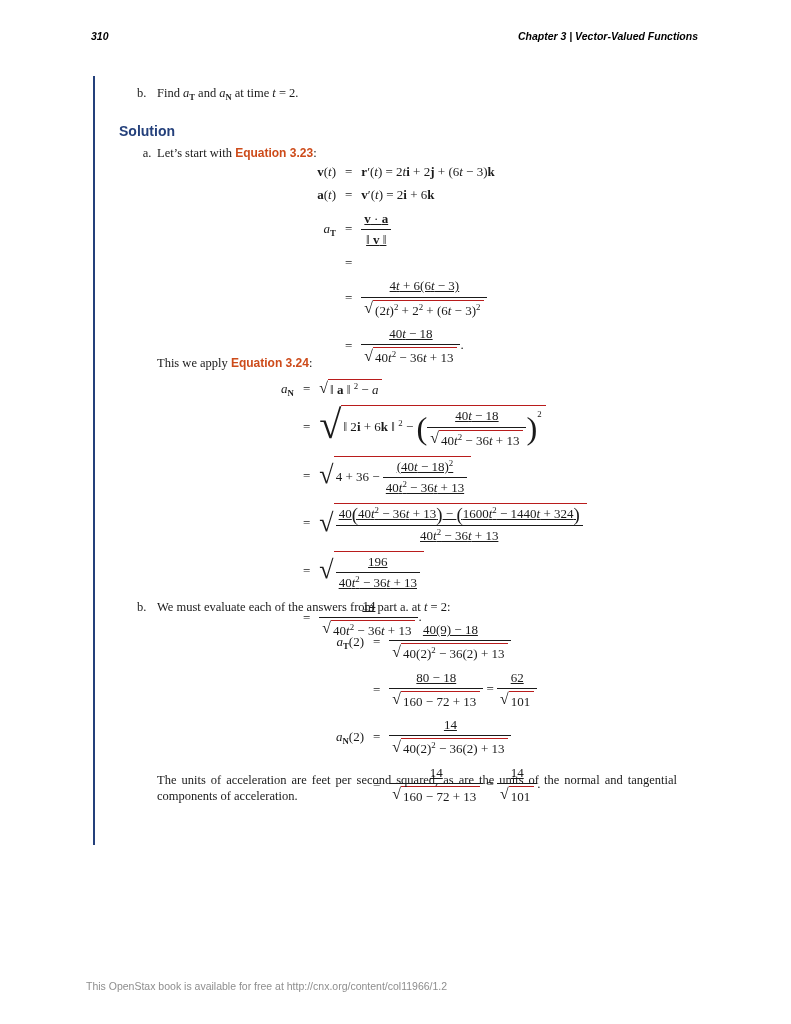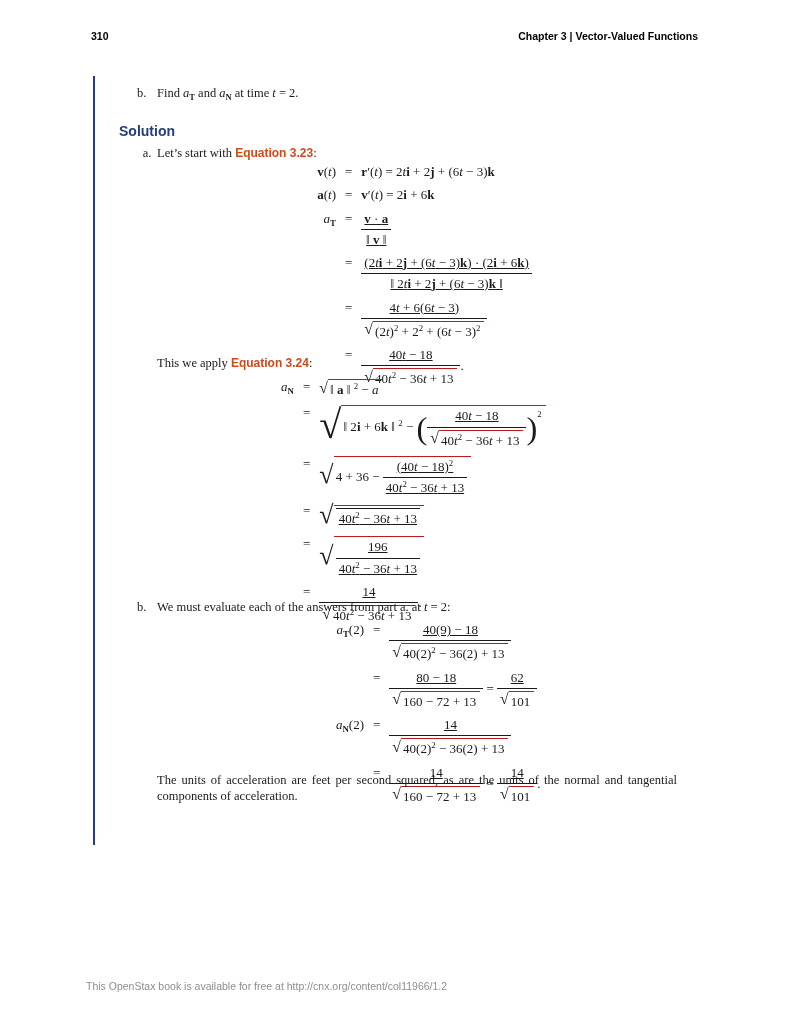--- a/index.html
+++ b/index.html
@@ -10,21 +10,21 @@
     color: #1a1a1a;
     font-family: "Liberation Serif", serif;
     font-size: 12.5px;
     overflow: hidden;
   }
 
   
   .page-header {
     position: absolute; top: 30px; left: 91px; right: 93px;
     display: flex; justify-content: space-between; align-items: baseline;
-    font-family: "Liberation Sans", sans-serif; font-size: 10.5px; font-weight: bold; color: #000;
+    font-family: "Liberation Sans", sans-serif; font-size: 10.5px; font-weight: bold; color: #000; font-style: italic;
   }
   .page-footer {
     position: absolute; top: 980px; left: 86px;
     font-family: "Liberation Sans", sans-serif; font-size: 10.5px;
     color: var(--footer_gray, #8e8e8e);
   }
 
   
   .vbar { position: absolute; left: 93px; top: 76px; width: 2px; height: 769px;
           background: var(--accent_blue, #24407b); }
@@ -47,21 +47,21 @@
   .closing {
     position: absolute; left: 157px; top: 773px; width: 520px;
     text-align: justify; line-height: 15.5px;
   }
 
   
   .eq-block { position: absolute; font-size: 13px; line-height: 1.25; }
   .eq1 { left: 300px; top: 164px; }
   .eq2 { left: 266px; top: 379px; }
   .eq3 { left: 316px; top: 622px; }
-  .eqrow { display: flex; align-items: flex-start; margin-bottom: 7px; white-space: nowrap; }
+  .eqrow { display: flex; align-items: center; margin-bottom: 7px; white-space: nowrap; }
   .lhs { text-align: right; flex: none; }
   .eq1 .lhs { width: 36px; }
   .eq2 .lhs { width: 28px; }
   .eq3 .lhs { width: 48px; }
   .eqs { padding: 0 9px; flex: none; }
   .rhs { flex: none; }
 
   
   sub { font-size: 0.68em; vertical-align: -0.3em; line-height: 0; }
   sup { font-size: 0.68em; vertical-align: 0.55em; line-height: 0; }
@@ -109,21 +109,20 @@
       <span class="rhs"><b>v</b>′(<i>t</i>) = 2<b>i</b> + 6<b>k</b></span>
     </div>
   <div class="eqrow">
       <span class="lhs"><i>a</i><sub><b>T</b></sub></span>
       <span class="eqs">=</span>
       <span class="rhs"><span class="fr"><span class="nu"><b>v</b> · <b>a</b></span><span class="de">‖ <b>v</b> ‖</span></span></span>
     </div>
   <div class="eqrow">
       <span class="lhs"></span>
       <span class="eqs">=</span>
-      <span class="rhs"><span class="fr"><span class="nu">(2<i>t</i><b>i</b> + 2<b>j</b> + (6<i>t</i> − 3)<b>k</b>) · (2<b>i</b> + 6<b>k</b>)</span><span class="de">‖ 2<i>t</i><b>i</b> + 2<b>j</b> + (6<i>t</i> − 3)<b>k</b> ‖</span></span></span>
     </div>
   <div class="eqrow">
       <span class="lhs"></span>
       <span class="eqs">=</span>
       <span class="rhs"><span class="fr"><span class="nu">4<i>t</i> + 6(6<i>t</i> − 3)</span><span class="de"><span class="sq">
               <span class="rs">√</span>
               <span class="sb">(2<i>t</i>)<sup>2</sup> + 2<sup>2</sup> + (6<i>t</i> − 3)<sup>2</sup></span>
             </span></span></span></span>
     </div>
   <div class="eqrow">
@@ -166,21 +165,21 @@
       <span class="rhs"><span class="sq t2">
           <span class="rs">√</span>
           <span class="sb">4 + 36 − <span class="fr"><span class="nu">(40<i>t</i> − 18)<sup>2</sup></span><span class="de">40<i>t</i><sup>2</sup> − 36<i>t</i> + 13</span></span></span>
         </span></span>
     </div>
   <div class="eqrow">
       <span class="lhs"></span>
       <span class="eqs">=</span>
       <span class="rhs"><span class="sq t2">
           <span class="rs">√</span>
-          <span class="sb"><span class="fr"><span class="de">40<i>t</i><sup>2</sup> − 36<i>t</i> + 13</span></span></span>
+          <span class="sb"><span class="fr"><span class="nu">40<span class="bp">(</span>40<i>t</i><sup>2</sup> − 36<i>t</i> + 13<span class="bp">)</span> − <span class="bp">(</span>1600<i>t</i><sup>2</sup> − 1440<i>t</i> + 324<span class="bp">)</span></span><span class="de">40<i>t</i><sup>2</sup> − 36<i>t</i> + 13</span></span></span>
         </span></span>
     </div>
   <div class="eqrow">
       <span class="lhs"></span>
       <span class="eqs">=</span>
       <span class="rhs"><span class="sq t2">
           <span class="rs">√</span>
           <span class="sb"><span class="fr"><span class="nu">196</span><span class="de">40<i>t</i><sup>2</sup> − 36<i>t</i> + 13</span></span></span>
         </span></span>
     </div>

